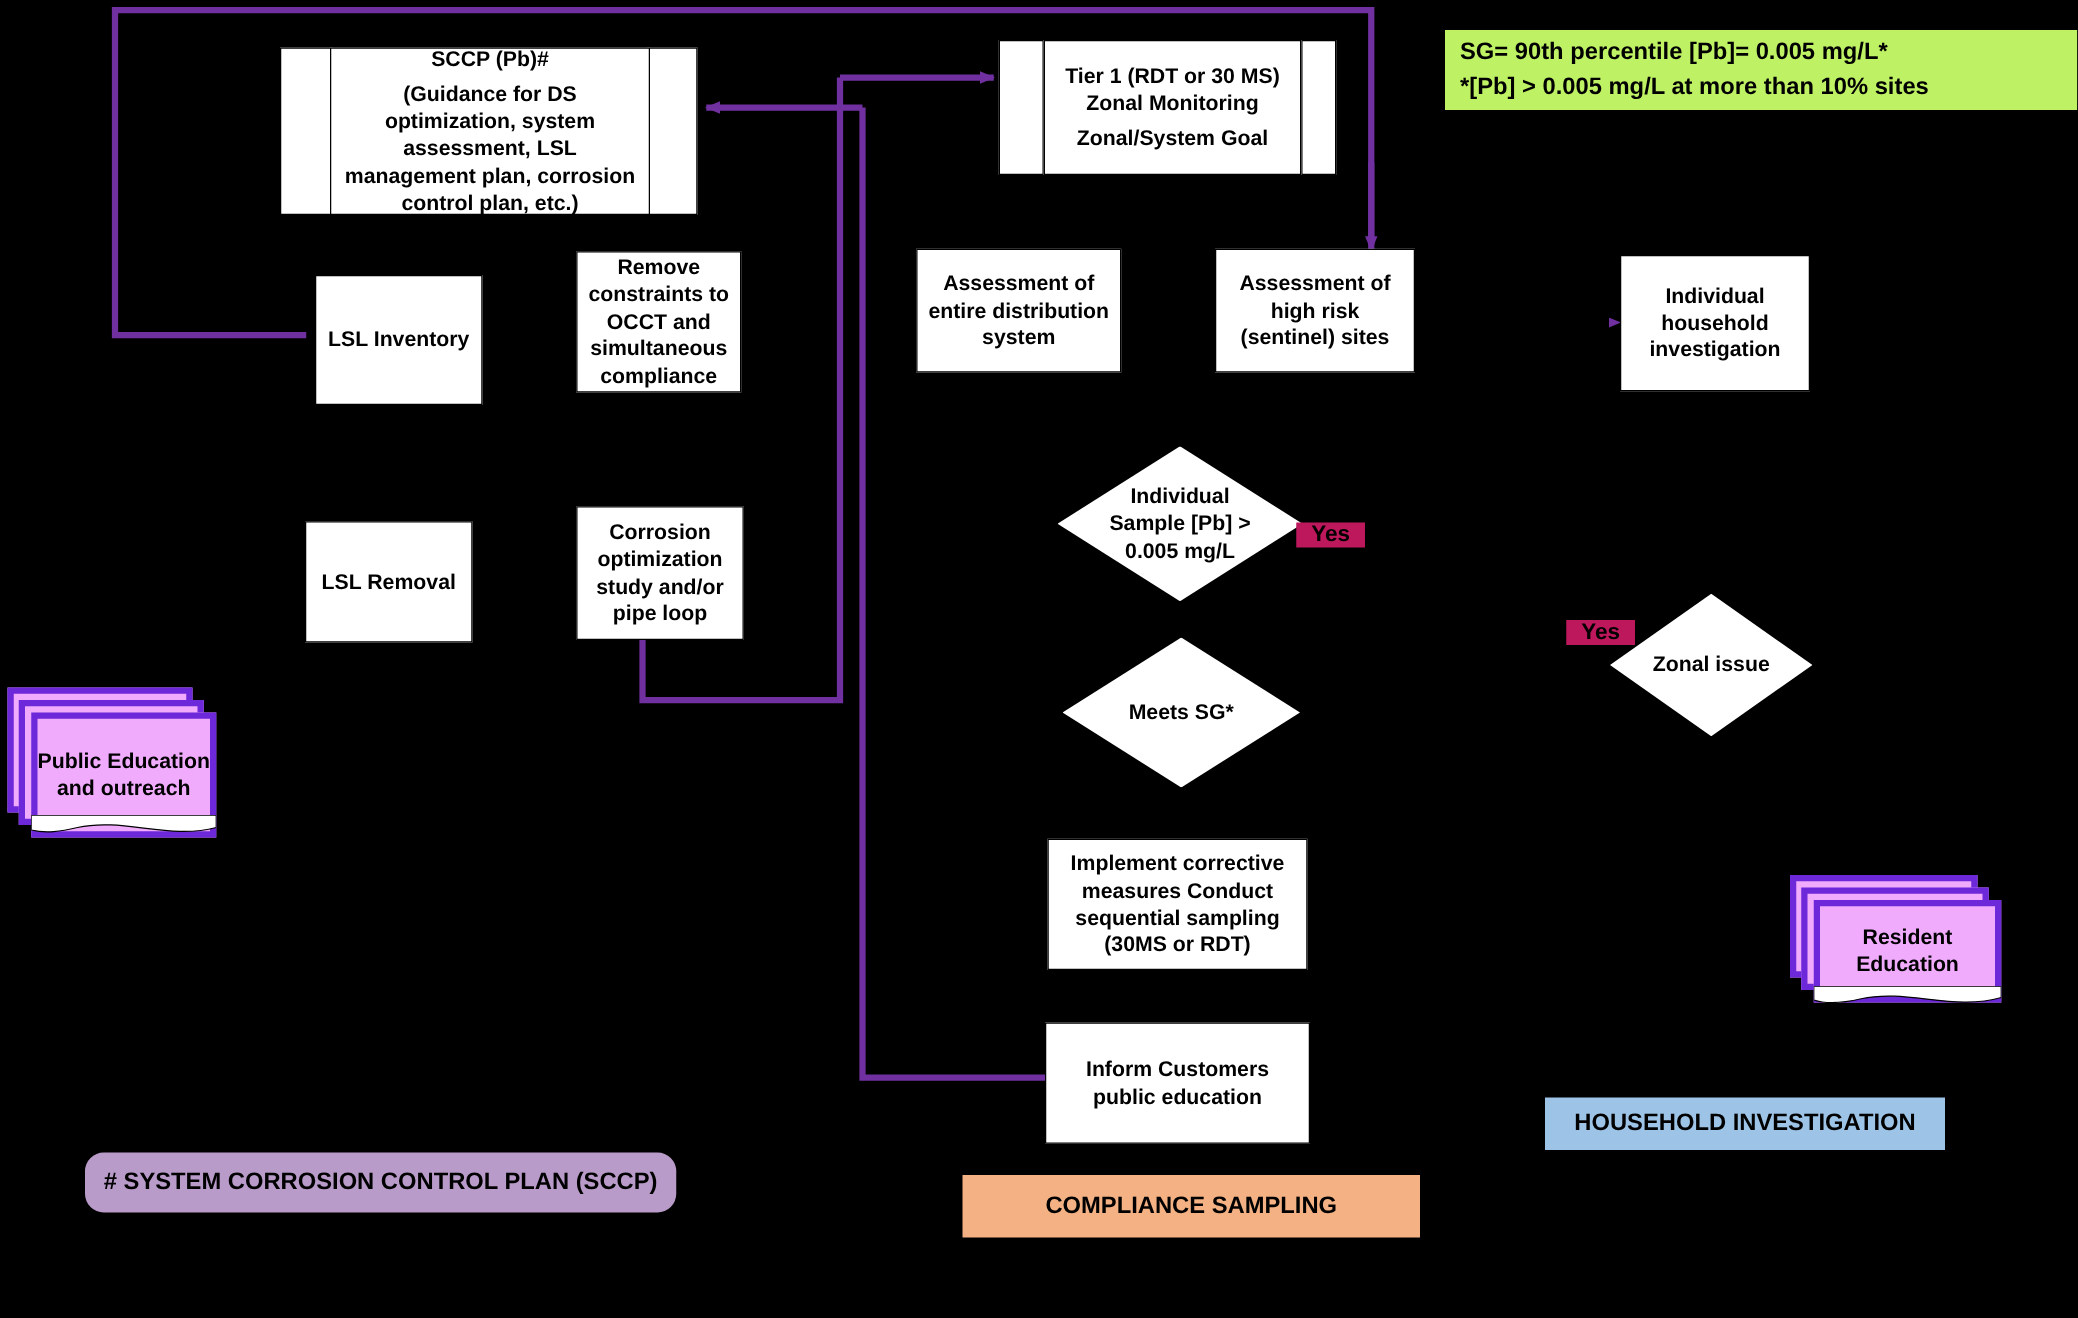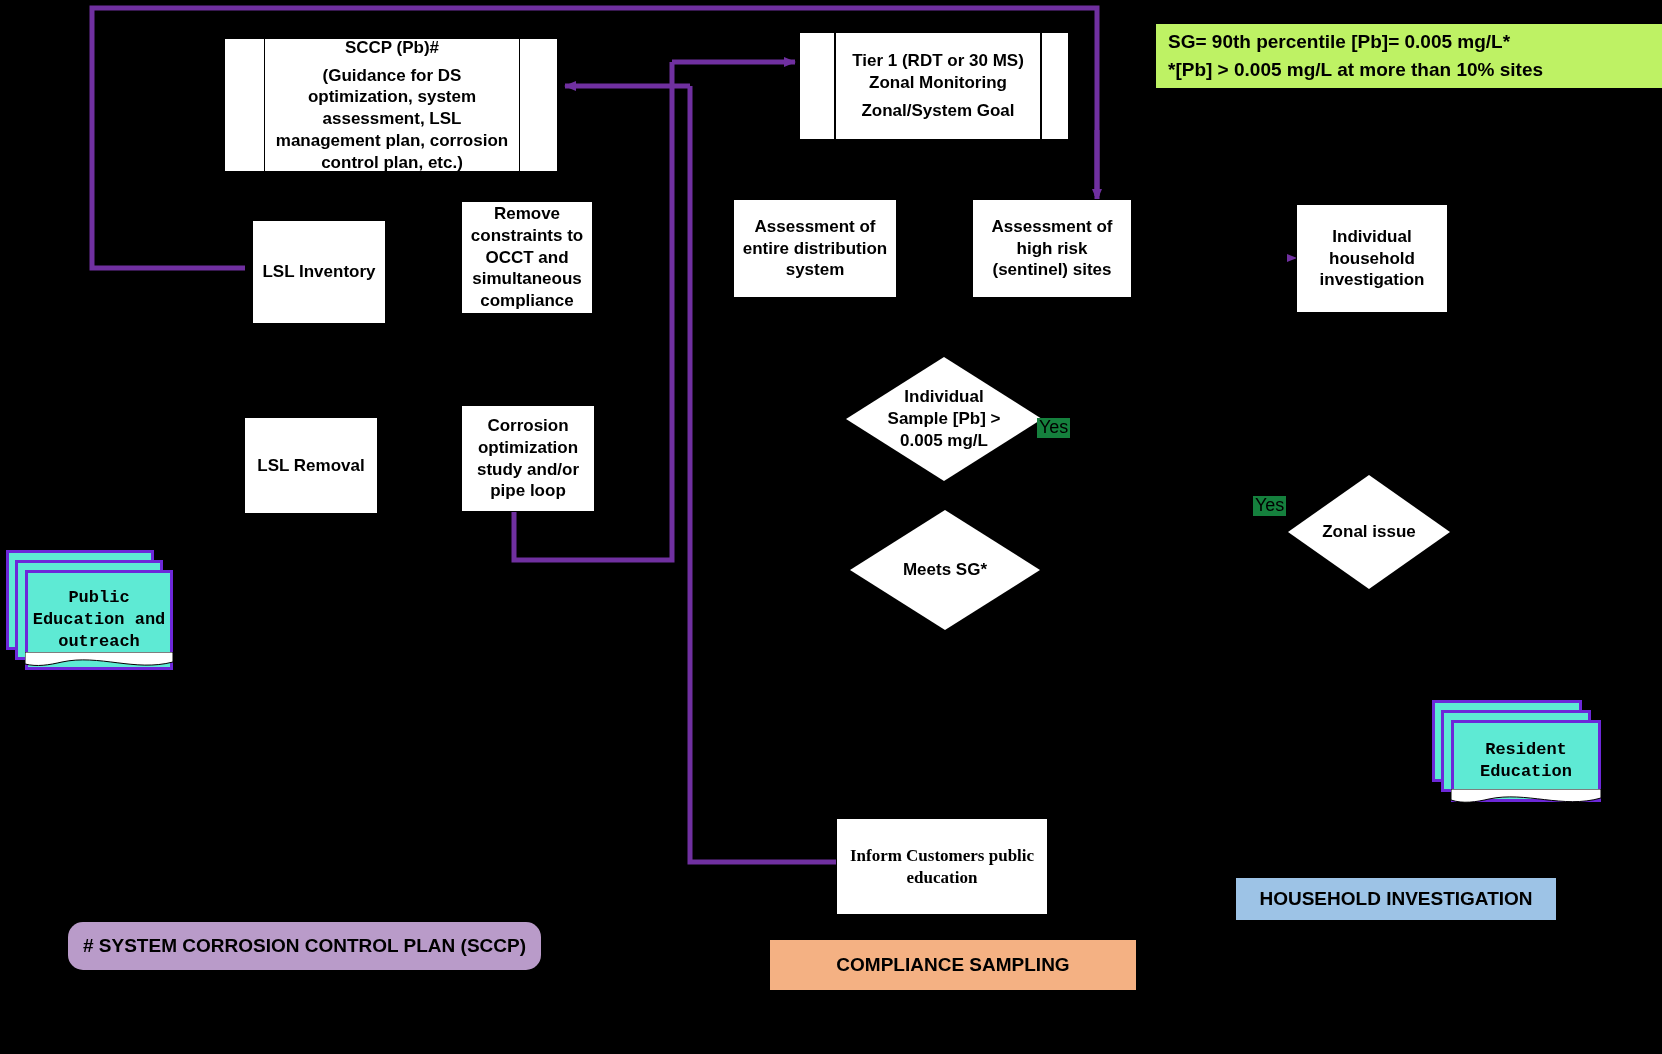--- a/index.html
+++ b/index.html
@@ -43,24 +43,23 @@
     font-weight:bold;
     line-height:1.3;
     box-sizing:border-box;
     clip-path:polygon(50% 0%,100% 50%,50% 100%,0% 50%);
   }
   .diamond span{display:block;width:62%;}
   
   .docstack{position:absolute;}
   .docstack .sheet{
     position:absolute;
-    background:#5eead4;
-    border:3px solid #6d28d9;
-    box-sizing:border-box;
-    font-family:Liberation Mono, monospace;
+    background:#f0abfc;
+    border:5px solid #6d28d9;
+    box-sizing:border-box;
   }
   .docstack .sheet.front{
     display:flex;align-items:center;justify-content:center;
     text-align:center;font-weight:bold;line-height:1.3;color:#000;
   }
   .doc-wave{
     position:absolute;left:0;bottom:-10px;width:100%;height:16px;
   }
   
   .keybar{
@@ -74,23 +73,23 @@
     position:absolute;
     box-sizing:border-box;
     display:flex;flex-direction:column;justify-content:center;
     padding:6px 12px;
     font-weight:bold;color:#000;
     line-height:1.45;
   }
   
   .yeslabel{
     position:absolute;
-    background:#15803d;color:#000;
-    font-weight:normal;
-    padding:0 2px;
+    background:#be185d;color:#000;
+    font-weight:bold;
+    padding:0 12px;
     line-height:1.1;
   }
   svg.arrows{position:absolute;left:0;top:0;width:1662px;height:1054px;pointer-events:none;}
   
   .slab{position:absolute;background:#fff;border:1px solid #000;box-sizing:border-box;}
 </style>
 </head>
 <body>
 
 <div id="canvas">
@@ -179,22 +178,25 @@
     <span>Individual Sample [Pb] &gt; 0.005 mg/L</span>
   </div>
   <div class="yeslabel" style="left:1037px;top:418px;font-size:18px;">
     <span>Yes</span>
   </div>
 
   <div class="diamond" style="left:850px;top:510px;width:190px;height:120px;font-size:17px;">
     <span>Meets SG*</span>
   </div>
 
-
-  <div class="box" style="left:836px;top:818px;width:212px;height:97px;font-size:17px;flex-direction:column;justify-content:space-evenly;font-family:Liberation Serif, serif;">
+  <div class="box" style="left:838px;top:671px;width:208px;height:105px;font-size:17px;">
+    <span>Implement corrective measures Conduct sequential sampling (30MS or RDT)</span>
+  </div>
+
+  <div class="box" style="left:836px;top:818px;width:212px;height:97px;font-size:17px;flex-direction:column;justify-content:space-evenly;">
     <span>Inform Customers public education</span>
   </div>
 
   <div class="box" style="left:1296px;top:204px;width:152px;height:109px;font-size:17px;">
     <span>Individual household investigation</span>
   </div>
 
   <div class="diamond" style="left:1288px;top:475px;width:162px;height:114px;font-size:17px;">
     <span>Zonal issue</span>
   </div>

